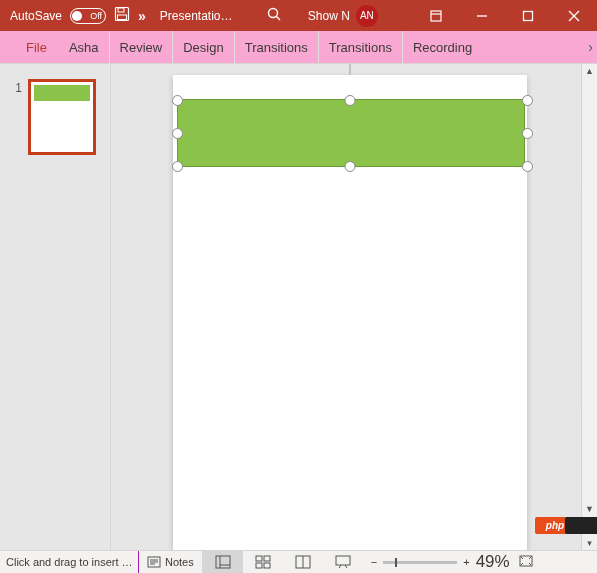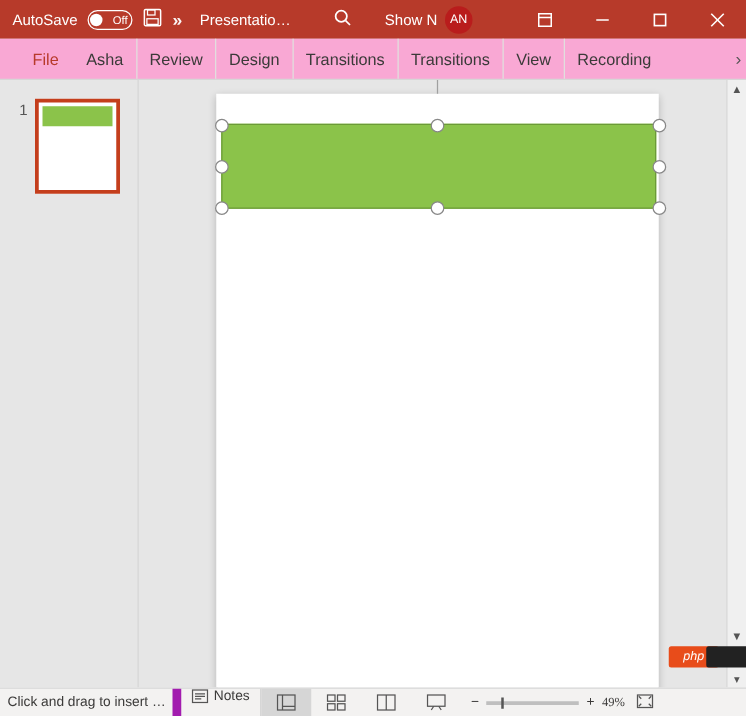--- a/index.html
+++ b/index.html
@@ -59,35 +59,35 @@
   .h-tl{left:-1px;top:20px;}
   .h-tm{left:50%;top:20px;transform:translateX(-50%);}
   .h-tr{right:-6px;top:20px;}
   .h-ml{left:-1px;top:53px;}
   .h-mr{right:-6px;top:53px;}
   .h-bl{left:-1px;top:86px;}
   .h-bm{left:50%;top:86px;transform:translateX(-50%);}
   .h-br{right:-6px;top:86px;}
 
   
-  .badge-php{position:absolute;right:22px;bottom:16px;width:40px;height:17px;background:#e84c1a;color:#fff;font-size:10px;font-weight:normal;font-style:italic;display:flex;align-items:center;justify-content:center;border-radius:2px;}
+  .badge-php{position:absolute;right:22px;bottom:16px;width:40px;height:17px;background:#e84c1a;color:#fff;font-size:10px;font-weight:bold;font-style:italic;display:flex;align-items:center;justify-content:center;border-radius:2px;}
   .badge-dk{position:absolute;right:-18px;bottom:16px;width:50px;height:17px;background:#222;border-radius:2px;}
 
   
   .status{height:22px;background:#f3f2f1;border-top:1px solid #d6d6d6;display:flex;align-items:center;font-size:11px;color:#3b3a39;}
   .status .msg{padding-left:6px;width:132px;white-space:nowrap;overflow:hidden;text-overflow:ellipsis;}
-  .status .notes{display:flex;gap:4px;padding:0 8px;border-left:7px solid #a21caf;border-right:1px solid #d6d6d6;height:100%;}
+  .status .notes{display:flex;align-items:center;gap:4px;padding:0 8px;border-left:1px solid #a21caf;border-right:1px solid #d6d6d6;height:100%;}
   .status .views{display:flex;align-items:center;height:100%;gap:0;}
   .vbtn{width:40px;height:100%;display:flex;align-items:center;justify-content:center;}
   .vbtn.active{background:#d6d6d6;}
   .vbtn svg{width:16px;height:14px;}
   .zoom{display:flex;align-items:center;gap:6px;padding:0 8px;}
   .zoom .bar{width:74px;height:3px;background:#bfbfbf;position:relative;}
   .zoom .bar .mark{position:absolute;left:12px;top:-3px;width:2px;height:9px;background:#555;}
-  .zoom .pct{font-size:10px;font-family:Liberation Serif, serif;}
+  .zoom .pct{font-size:17px;}
   .fit svg{width:16px;height:14px;}
 </style>
 </head>
 <body>
 
 <div class="app">
 
   <div class="titlebar">
     <div class="tb-left">
       <span class="autosave-lbl">AutoSave</span>
@@ -141,21 +141,20 @@
     </div>
   </div>
 
   <div class="ribbon">
     <div class="rtab file">File</div>
     <div class="rtab">Asha</div>
     <div class="rtab">Review</div>
     <div class="rtab">Design</div>
     <div class="rtab">Transitions</div>
     <div class="rtab">Transitions</div>
-    <div class="rtab">View</div>
     <div class="rtab last">Recording</div>
     <div class="rchev">›</div>
   </div>
 
   <div class="body">
     <div class="thumbs">
       <div class="thumb-row">
         <div class="thumb-num">1</div>
         <div class="thumb">
           <div class="thumb-shape"></div>

